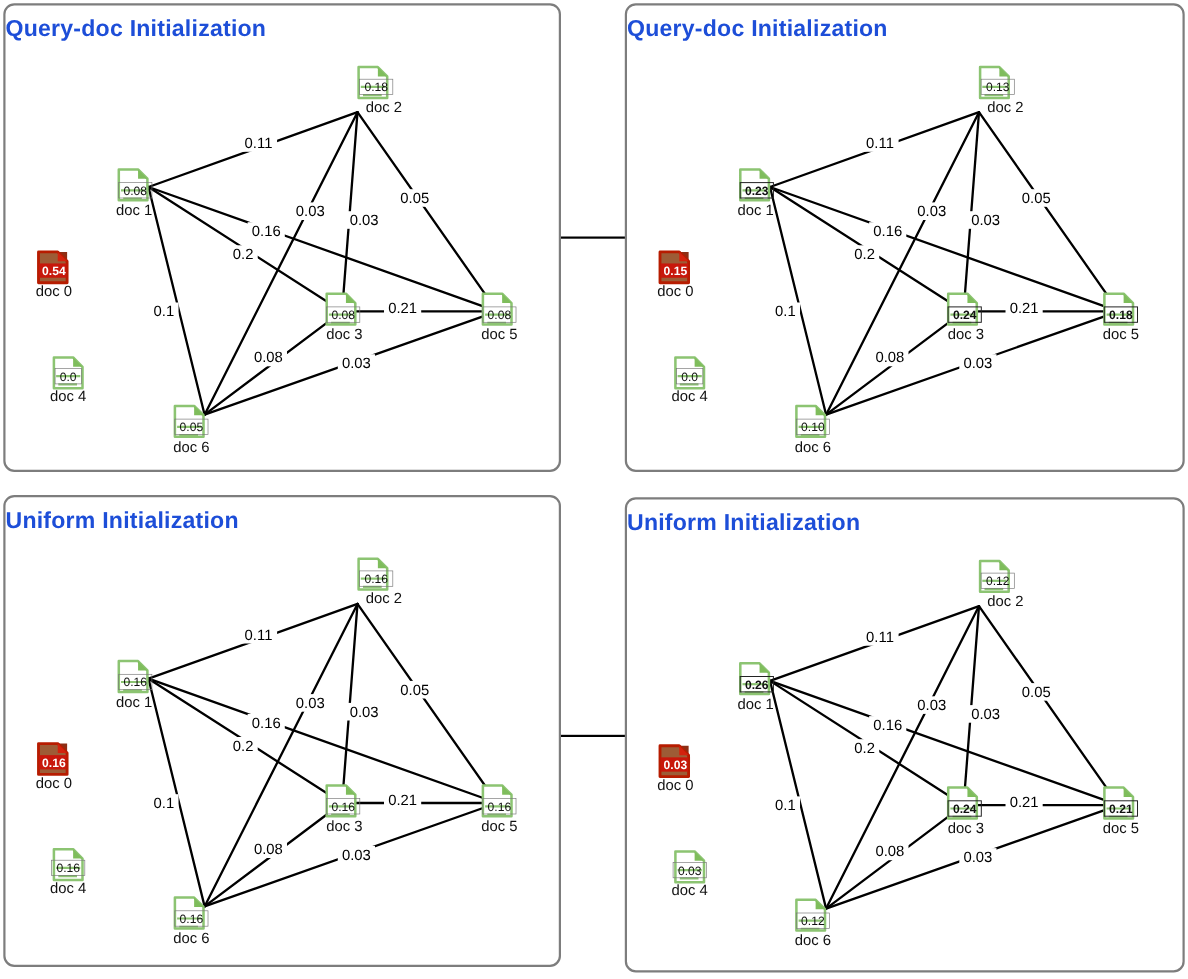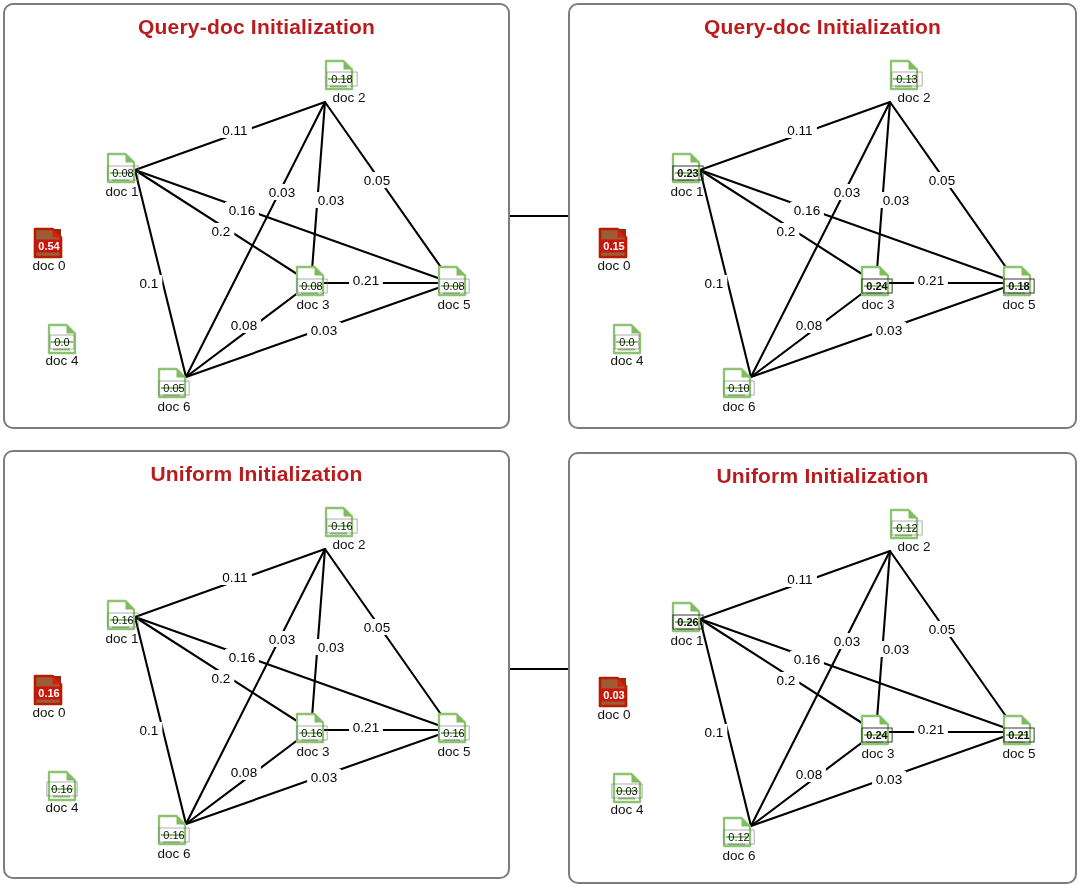--- a/index.html
+++ b/index.html
@@ -3,22 +3,22 @@
 <meta charset="utf-8">
 <style>
   html,body{margin:0;padding:0;background:#ffffff;}
   .canvas{position:relative;width:1080px;height:890px;background:#ffffff;
           font-family:"Liberation Sans",sans-serif;overflow:hidden;}
   .panel{position:absolute;background:#ffffff;border:2px solid #7d7d7d;border-radius:10px;box-sizing:border-box;}
   .p-tl{left:3px;top:3px;width:507px;height:426px;}
   .p-tr{left:568px;top:3px;width:509px;height:426px;}
   .p-bl{left:3px;top:450px;width:507px;height:429px;}
   .p-br{left:568px;top:452px;width:509px;height:432px;}
-  .panel-title{position:absolute;left:0;right:0;top:10px;margin:0;text-align:center;
-               font-size:21px;font-weight:bold;color:#b91c1c;letter-spacing:0.2px;}
+  .panel-title{position:absolute;left:0;right:0;top:10px;margin:0;text-align:left;
+               font-size:21px;font-weight:bold;color:#1d4ed8;letter-spacing:0.2px;}
   svg.graph{position:absolute;left:0;top:0;width:100%;height:100%;}
   .connector{position:absolute;height:2.4px;background:#000;}
   .connector-top{left:509px;top:215px;width:60px;}
   .connector-bottom{left:509px;top:668px;width:60px;}
   text{font-family:"Liberation Sans",sans-serif;}
 </style>
 </head>
 <body>
 
 <div class="canvas">

